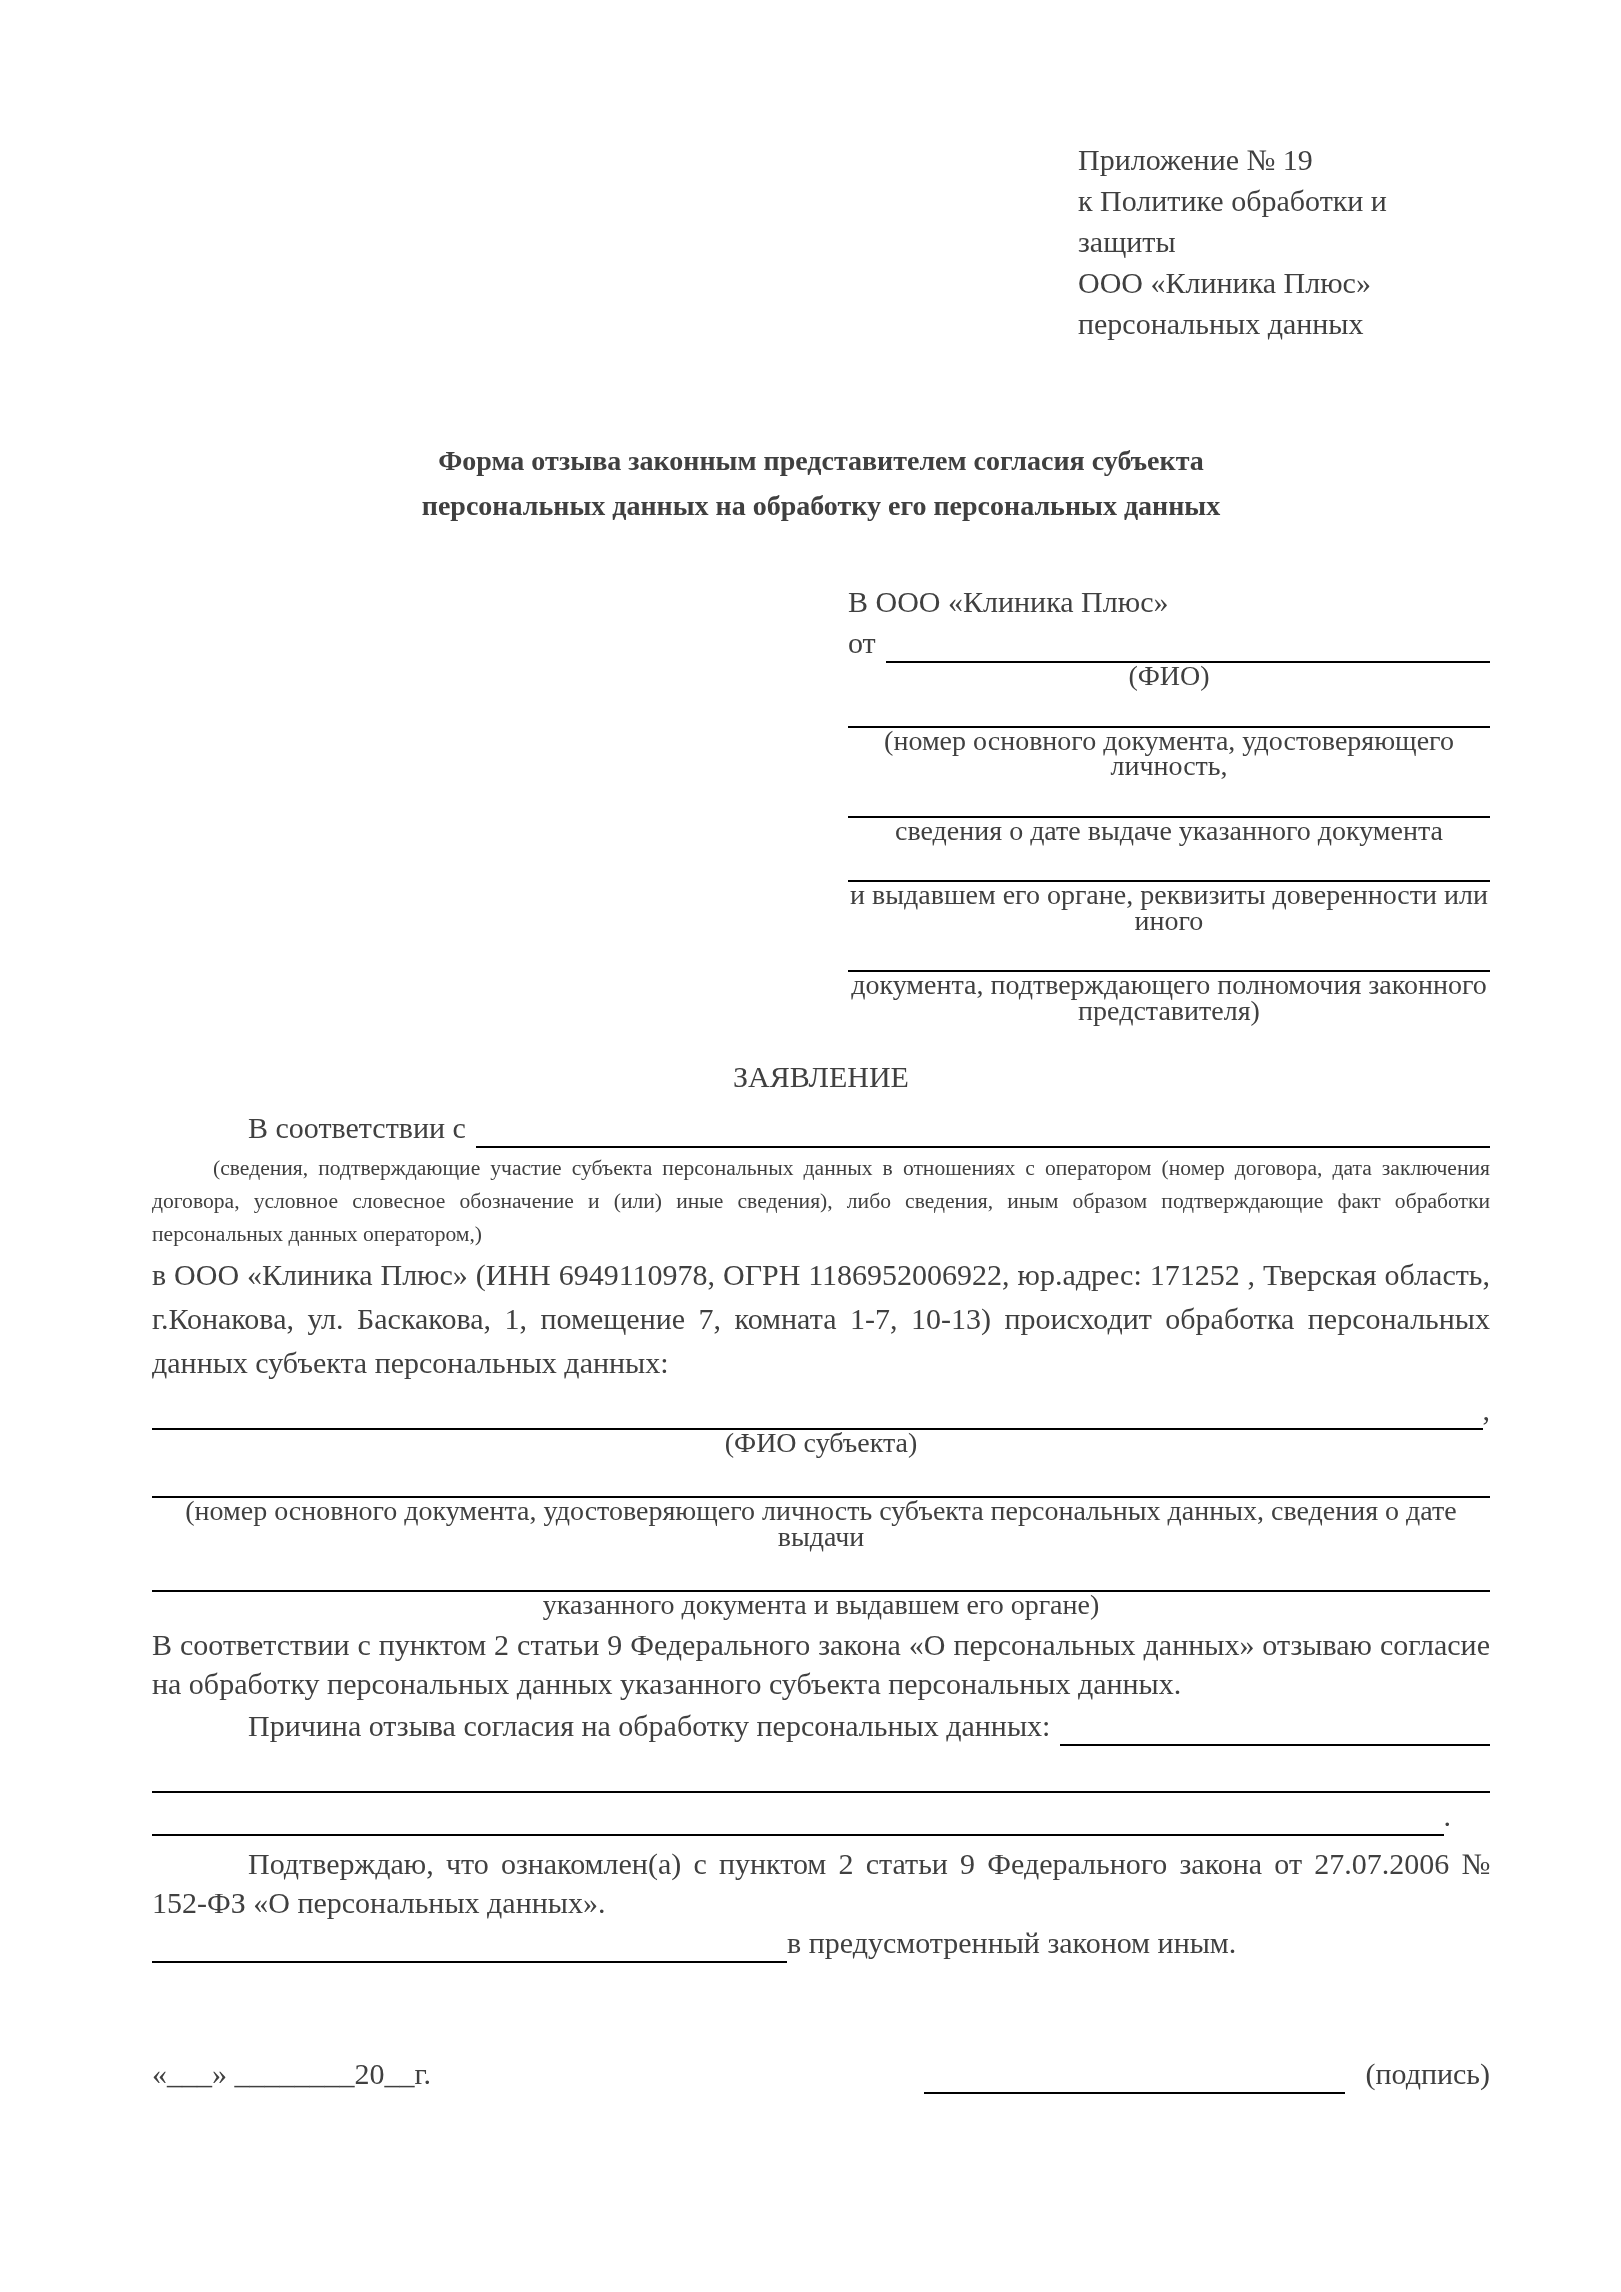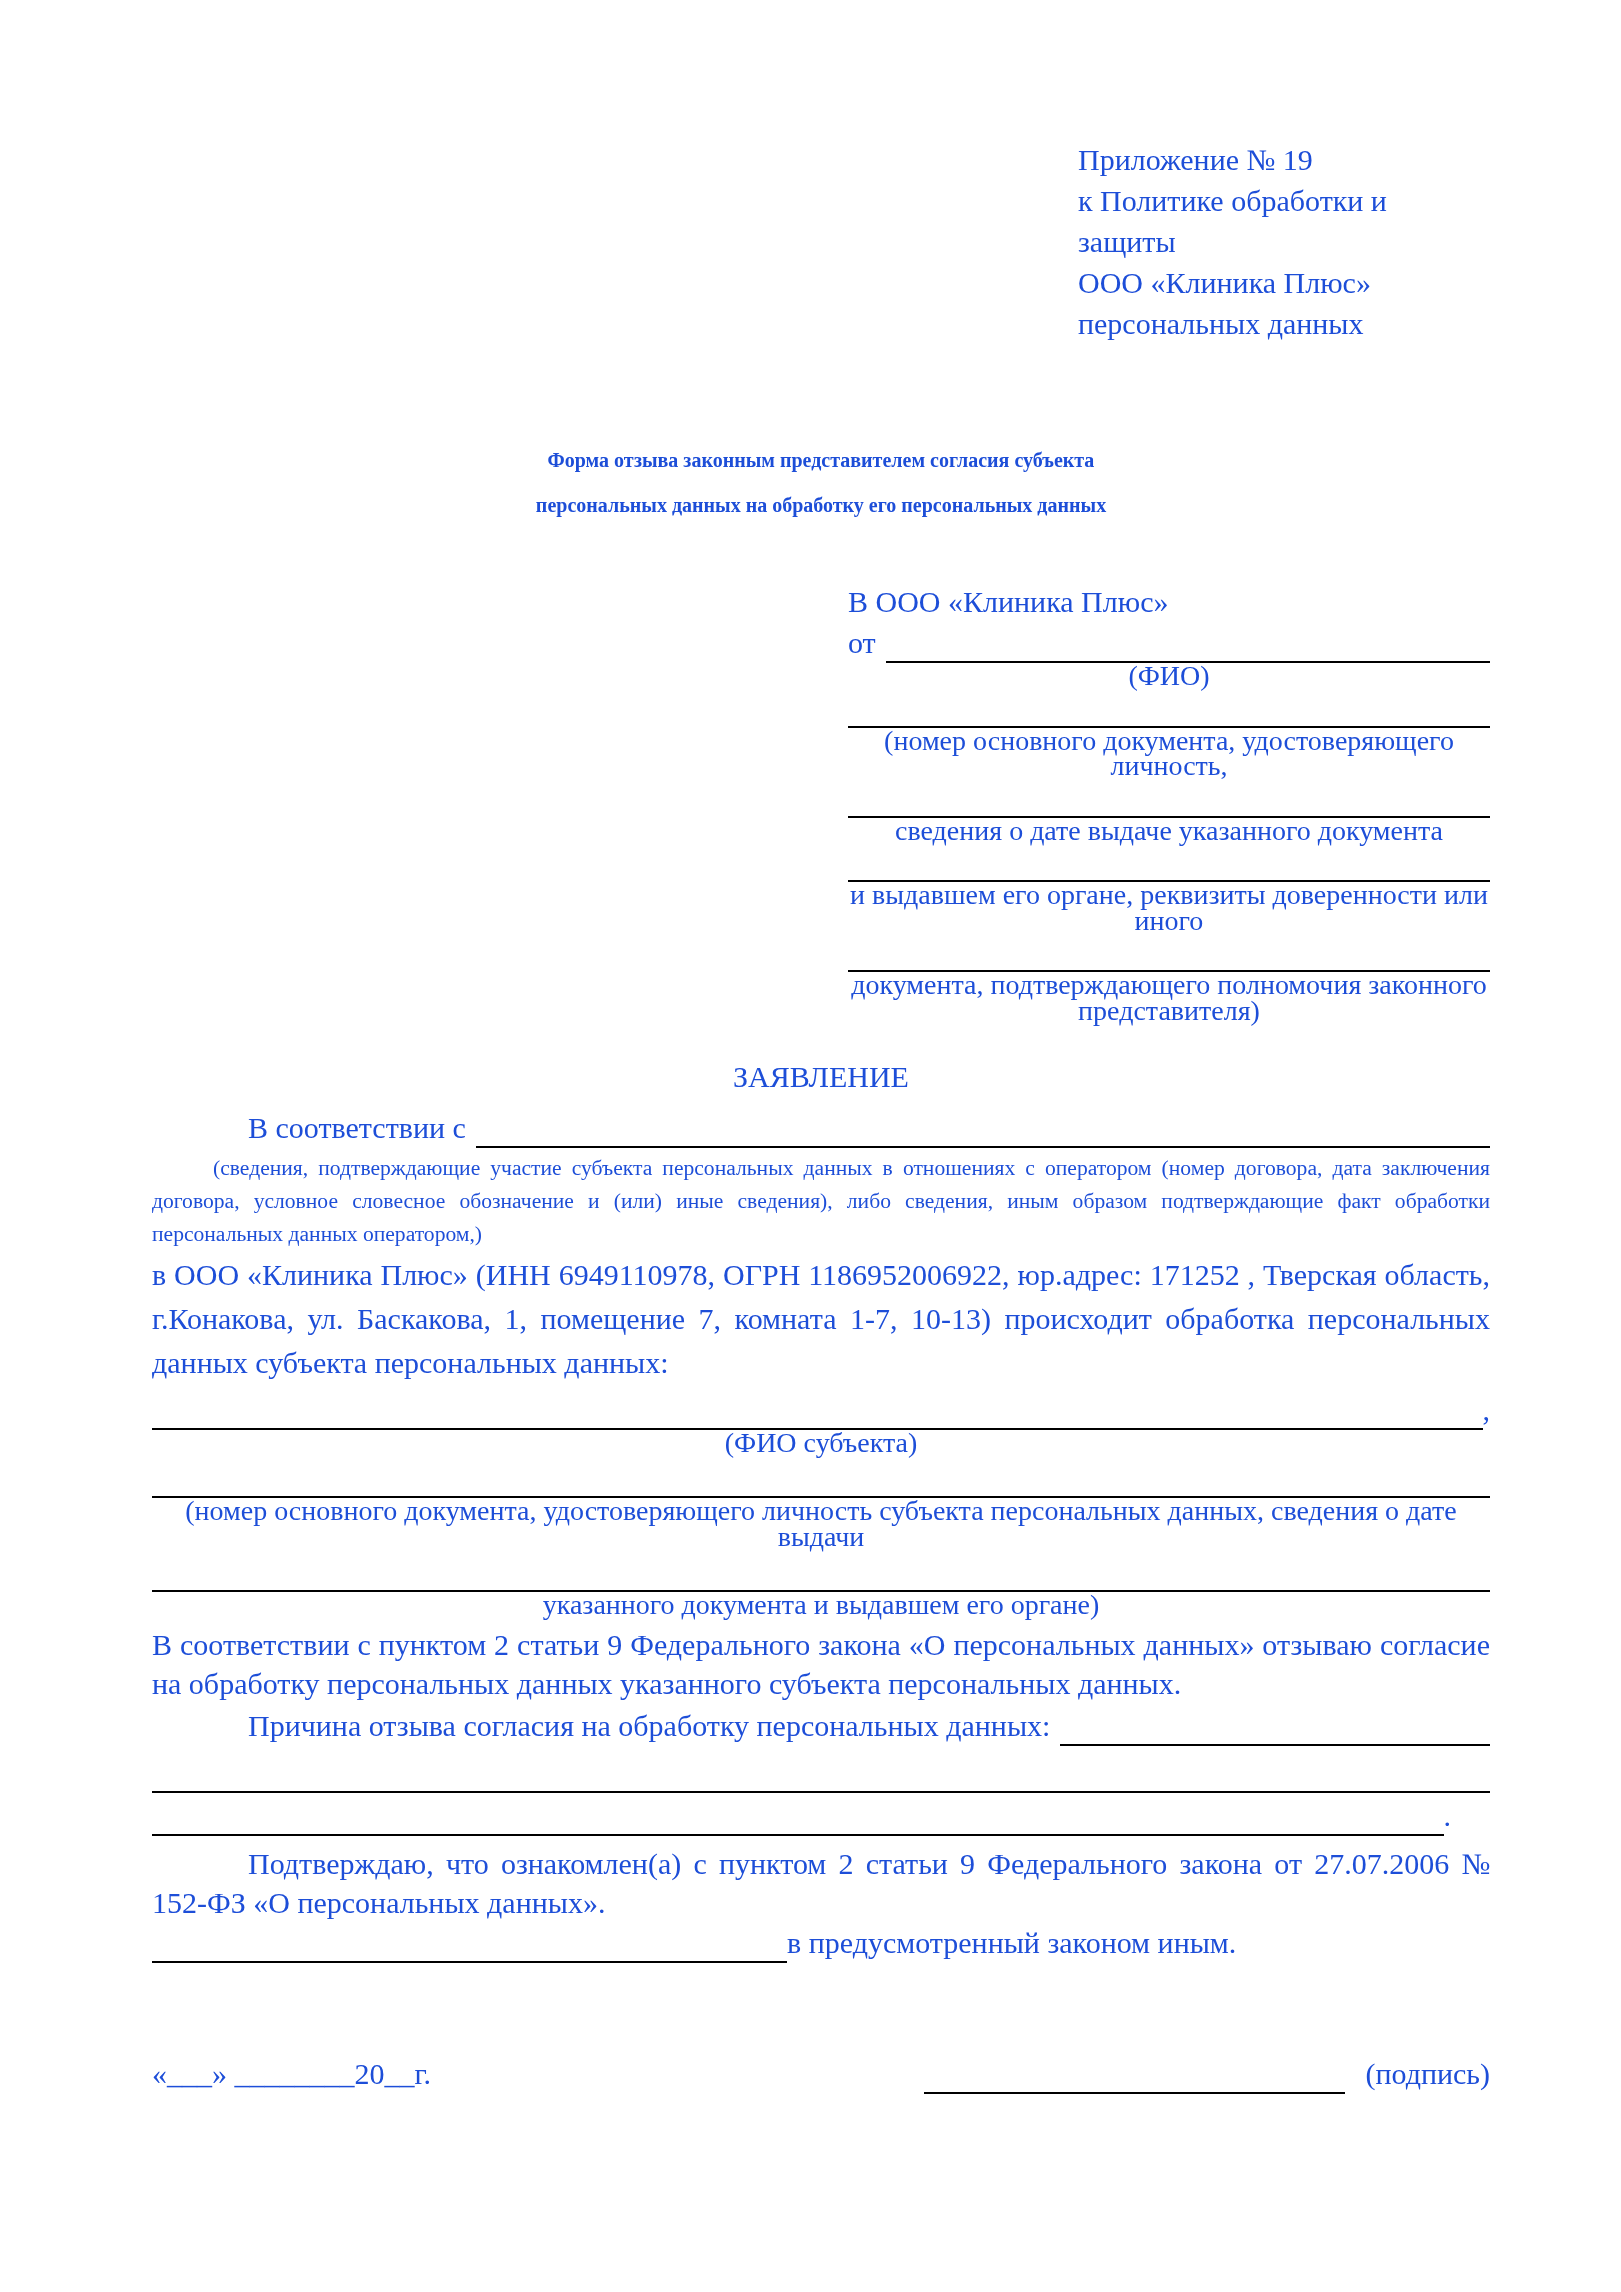--- a/index.html
+++ b/index.html
@@ -1,25 +1,25 @@
 <!DOCTYPE html>
 <html><head>
 <meta charset="utf-8">
 <style>
   * { margin:0; padding:0; box-sizing:border-box; }
   html, body { background:#ffffff; }
   .page {
-    width:1621px; height:2293px; margin:0 auto; background:#ffffff; color:#1d4ed8;
+    width:1621px; height:2293px; margin:0 auto; background:#ffffff; color:#404040;
     font-family:"Liberation Serif", "DejaVu Serif", serif;
     font-size:30px; line-height:41px;
     padding:139px 131px 0 152px;
     position:relative; overflow:hidden;
   }
   .hdr-right { margin-left:926px; }
-  .title-block { margin-top:94px; text-align:center; font-weight:bold; font-size:20px; line-height:45px; }
+  .title-block { margin-top:94px; text-align:center; font-weight:bold; font-size:28px; line-height:45px; }
   .addressee { margin-left:696px; margin-top:53px; }
   .from-row { display:flex; align-items:flex-end; }
   .fill { flex:1 1 auto; border-bottom:2px solid #000; margin-left:9.8px; }
   .cap { font-size:28px; line-height:25.5px; text-align:center; }
   .blank { height:39px; border-bottom:2px solid #000; }
   .statement-heading { text-align:center; margin-top:33px; }
   .intro-row { display:flex; align-items:flex-end; padding-left:96px; margin-top:9.8px; }
   .fine-print { font-size:21.6px; line-height:33px; text-align:justify; text-indent:61px; margin-top:3.9px; }
   .para-op { text-align:justify; line-height:44px; margin-top:2px; }
   .subject-blank { display:flex; align-items:flex-end; margin-top:3.9px; }

